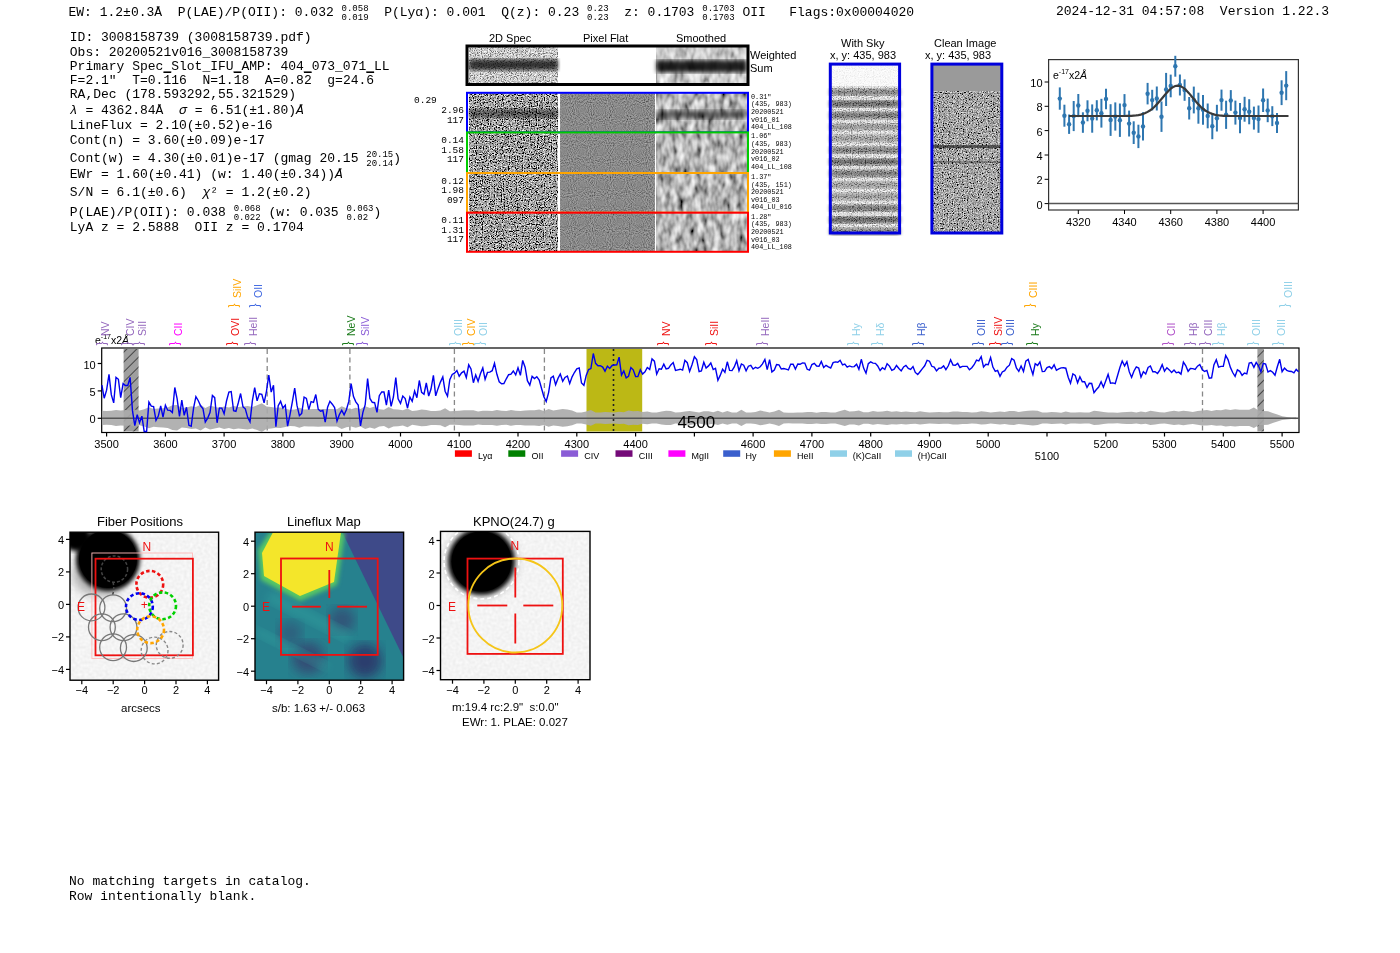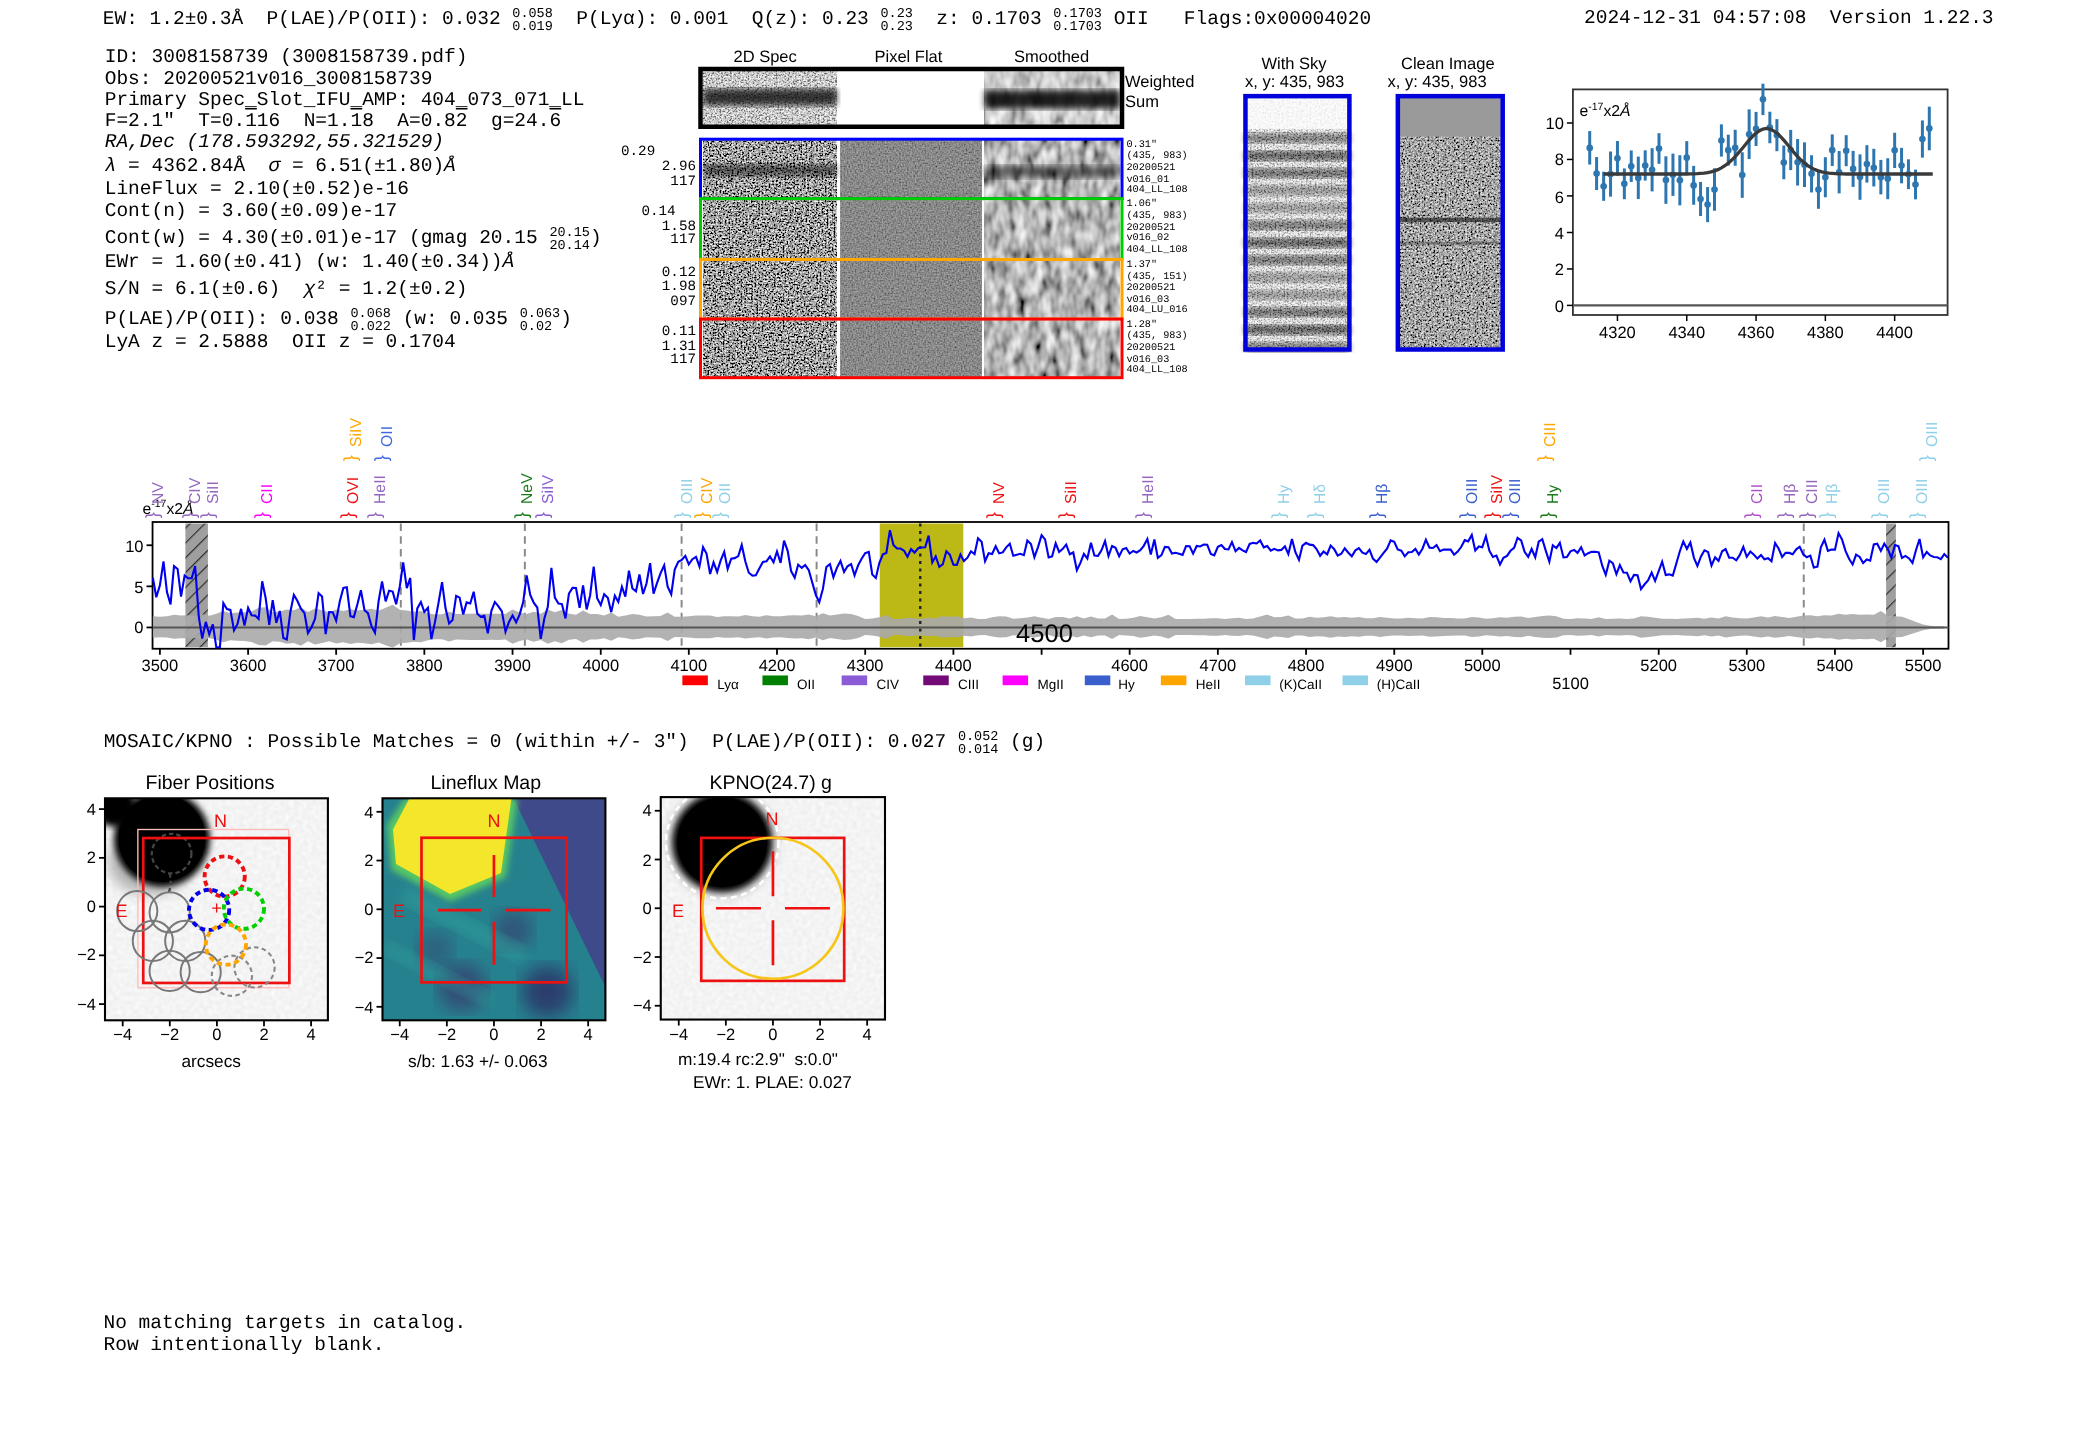--- a/index.html
+++ b/index.html
@@ -409,37 +409,37 @@
 <line x1="436.5" y1="573.0" x2="440.5" y2="573.0" stroke="#000" stroke-width="1.2"></line>
 <line x1="578.1" y1="679.7" x2="578.1" y2="683.7" stroke="#000" stroke-width="1.2"></line>
 <line x1="436.5" y1="540.5" x2="440.5" y2="540.5" stroke="#000" stroke-width="1.2"></line>
 </svg>
 <div class="t" style="left:68.5px;top:5px;">EW: 1.2±0.3Å  P(LAE)/P(OII): 0.032 <span class="ss"><span>0.058</span><span>0.019</span></span>  P(Lyα): 0.001  Q(z): 0.23 <span class="ss"><span>0.23</span><span>0.23</span></span>  z: 0.1703 <span class="ss"><span>0.1703</span><span>0.1703</span></span> OII   Flags:0x00004020</div>
 <div class="t" style="left:1056px;top:5px;">2024-12-31 04:57:08  Version 1.22.3</div>
 <div class="t" style="left:69.8px;top:31.299999999999997px;">ID: 3008158739 (3008158739.pdf)</div>
 <div class="t" style="left:69.8px;top:45.5px;">Obs: 20200521v016_3008158739</div>
 <div class="t" style="left:69.8px;top:59.599999999999994px;">Primary Spec_Slot_IFU_AMP: 404_073_071_LL</div>
 <div class="t" style="left:69.8px;top:73.8px;">F=2.1"  T=0.<span class="ov">1</span>16  N=1.<span class="ov">1</span>8  A=0.8<span class="ov">2</span>  g=24.<span class="ov">6</span></div>
-<div class="t" style="left:69.8px;top:87.9px;font-style:italic;">RA,Dec (178.593292,55.321529)</div>
+<div class="t" style="left:69.8px;top:87.9px;">RA,Dec (178.593292,55.321529)</div>
 <div class="t" style="left:69.8px;top:104.4px;"><i>λ</i> = 4362.84Å  <i>σ</i> = 6.51(±1.80)<i>Å</i></div>
 <div class="t" style="left:69.8px;top:119.30000000000001px;">LineFlux = 2.10(±0.52)e-16</div>
 <div class="t" style="left:69.8px;top:133.9px;">Cont(n) = 3.60(±0.09)e-17</div>
 <div class="t" style="left:69.8px;top:151.4px;">Cont(w) = 4.30(±0.01)e-17 (gmag 20.15 <span class="ss"><span>20.15</span><span>20.14</span></span>)</div>
 <div class="t" style="left:69.8px;top:168.1px;">EWr = 1.60(±0.41) (w: 1.40(±0.34))<i>Å</i></div>
 <div class="t" style="left:69.8px;top:186.1px;">S/N = 6.1(±0.6)  <i>χ</i>² = 1.2(±0.2)</div>
 <div class="t" style="left:69.8px;top:205.4px;">P(LAE)/P(OII): 0.038 <span class="ss"><span>0.068</span><span>0.022</span></span> (w: 0.035 <span class="ss"><span>0.063</span><span>0.02</span></span>)</div>
 <div class="t" style="left:69.8px;top:220.9px;">LyA z = 2.5888  OII z = 0.1704</div>
 <div class="t sans" style="left:489px;top:31px;font-size:11px">2D Spec</div>
 <div class="t sans" style="left:583px;top:31px;font-size:11px">Pixel Flat</div>
 <div class="t sans" style="left:676px;top:31px;font-size:11px">Smoothed</div>
 <div class="t sans" style="left:750px;top:49px;font-size:11px;line-height:13px;white-space:normal;width:60px">Weighted<br>Sum</div>
 <div class="t" style="left:414px;top:96.3px;width:50px;text-align:left;font-size:9.5px;line-height:10px">0.29</div>
 <div class="t" style="left:414px;top:105.89999999999999px;width:50px;text-align:right;font-size:9.5px;line-height:10px">2.96</div>
 <div class="t" style="left:414px;top:115.5px;width:50px;text-align:right;font-size:9.5px;line-height:10px">117</div>
-<div class="t" style="left:414px;top:135.9px;width:50px;text-align:center;font-size:9.5px;line-height:10px">0.14</div>
+<div class="t" style="left:414px;top:135.9px;width:50px;text-align:right;font-size:9.5px;line-height:10px">0.14</div>
 <div class="t" style="left:414px;top:145.5px;width:50px;text-align:right;font-size:9.5px;line-height:10px">1.58</div>
 <div class="t" style="left:414px;top:155.1px;width:50px;text-align:right;font-size:9.5px;line-height:10px">117</div>
 <div class="t" style="left:414px;top:176.5px;width:50px;text-align:right;font-size:9.5px;line-height:10px">0.12</div>
 <div class="t" style="left:414px;top:186.1px;width:50px;text-align:right;font-size:9.5px;line-height:10px">1.98</div>
 <div class="t" style="left:414px;top:195.7px;width:50px;text-align:right;font-size:9.5px;line-height:10px">097</div>
 <div class="t" style="left:414px;top:216.2px;width:50px;text-align:right;font-size:9.5px;line-height:10px">0.11</div>
 <div class="t" style="left:414px;top:225.79999999999998px;width:50px;text-align:right;font-size:9.5px;line-height:10px">1.31</div>
 <div class="t" style="left:414px;top:235.39999999999998px;width:50px;text-align:right;font-size:9.5px;line-height:10px">117</div>
 <div class="t" style="left:751px;top:93.8px;font-size:6.8px;line-height:7px">0.31"</div>
 <div class="t" style="left:751px;top:101.39999999999999px;font-size:6.8px;line-height:7px">(435, 983)</div>
@@ -568,21 +568,20 @@
 <text x="1202.2" y="341.5" transform="rotate(90 1202.2 341.5)" fill="#9467bd" font-family="Liberation Sans, sans-serif" font-size="12">{</text>
 <text x="1224.5" y="336" transform="rotate(-90 1224.5 336)" fill="#8fd0e8" font-family="Liberation Sans, sans-serif" font-size="10.5">Hβ</text>
 <text x="1215.2" y="341.5" transform="rotate(90 1215.2 341.5)" fill="#8fd0e8" font-family="Liberation Sans, sans-serif" font-size="12">{</text>
 <text x="1259.5" y="336" transform="rotate(-90 1259.5 336)" fill="#8fd0e8" font-family="Liberation Sans, sans-serif" font-size="10.5">OIII</text>
 <text x="1250.2" y="341.5" transform="rotate(90 1250.2 341.5)" fill="#8fd0e8" font-family="Liberation Sans, sans-serif" font-size="12">{</text>
 <text x="1284.5" y="336" transform="rotate(-90 1284.5 336)" fill="#8fd0e8" font-family="Liberation Sans, sans-serif" font-size="10.5">OIII</text>
 <text x="1275.2" y="341.5" transform="rotate(90 1275.2 341.5)" fill="#8fd0e8" font-family="Liberation Sans, sans-serif" font-size="12">{</text>
 <text x="1291.5" y="298" transform="rotate(-90 1291.5 298)" fill="#8fd0e8" font-family="Liberation Sans, sans-serif" font-size="10.5">OIII</text>
 <text x="1282.2" y="303.5" transform="rotate(90 1282.2 303.5)" fill="#8fd0e8" font-family="Liberation Sans, sans-serif" font-size="12">{</text>
 </svg>
-<div class="t" style="left:69.1px;top:486.9px;">MOSAIC/KPNO : Possible Matches = 0 (within +/- 3")  P(LAE)/P(OII): 0.027 <span class="ss"><span>0.052</span><span>0.014</span></span> (g)</div>
 <div class="t" style="left:69px;top:875px;">No matching targets in catalog.</div>
 <div class="t" style="left:69px;top:890px;">Row intentionally blank.</div>
 <div class="t sans" style="left:97px;top:515px;font-size:13px">Fiber Positions</div>
 <div class="t sans" style="left:287px;top:515px;font-size:13px">Lineflux Map</div>
 <div class="t sans" style="left:473px;top:515px;font-size:13px">KPNO(24.7) g</div>
 <div class="t sans" style="left:67.8px;top:682.5px;width:28px;text-align:center;font-size:11px">−4</div>
 <div class="t sans" style="left:41.0px;top:662.9px;width:23px;text-align:right;font-size:11px">−4</div>
 <div class="t sans" style="left:99.2px;top:682.5px;width:28px;text-align:center;font-size:11px">−2</div>
 <div class="t sans" style="left:41.0px;top:630.4px;width:23px;text-align:right;font-size:11px">−2</div>
 <div class="t sans" style="left:130.6px;top:682.5px;width:28px;text-align:center;font-size:11px">0</div>

